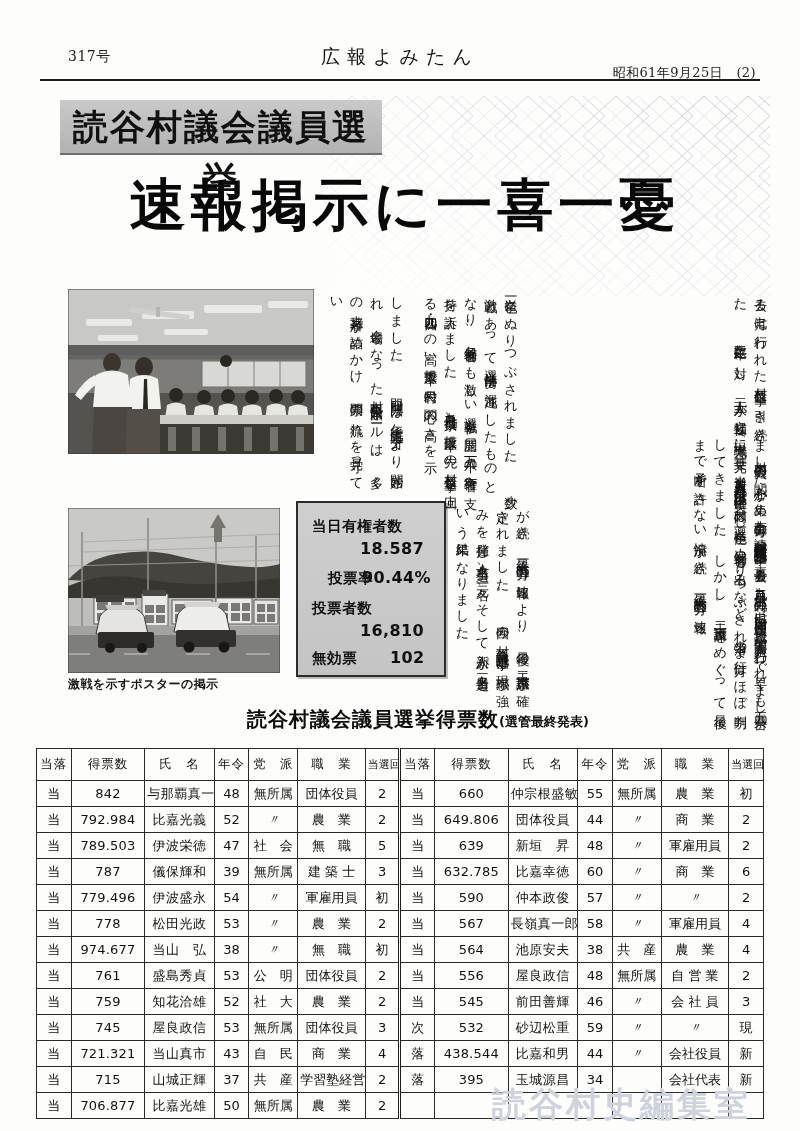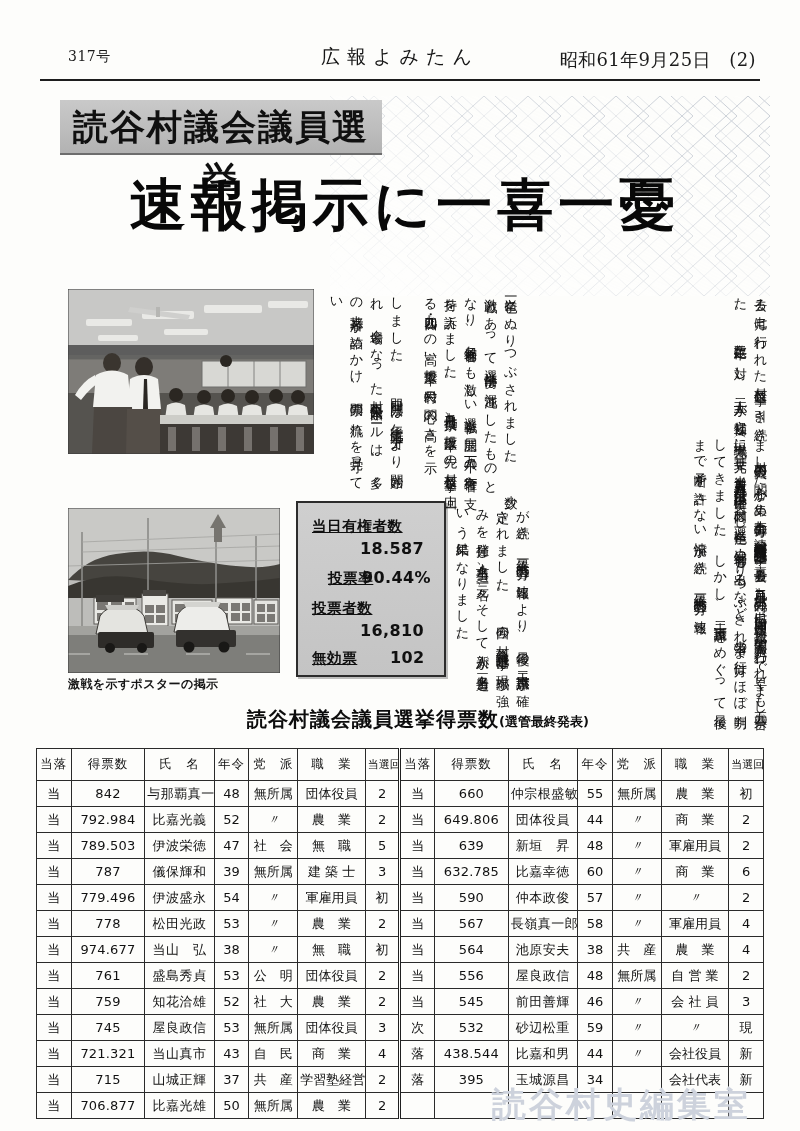--- a/index.html
+++ b/index.html
@@ -4,21 +4,21 @@
 <title>広報よみたん 317号</title>
 <style>
   html,body{margin:0;padding:0;background:#b9b9b9;}
   body{font-family:"DejaVu Serif","Liberation Serif",serif;}
   .page{position:relative;width:800px;height:1131px;background:#fdfdfb;overflow:hidden;}
 
   
   .masthead{position:absolute;left:40px;top:44px;width:720px;height:32px;}
   .mh-issue{position:absolute;left:28px;top:4px;font-size:14px;letter-spacing:.5px;color:#1b1b1b;}
   .mh-title{position:absolute;left:0;right:0;top:0;text-align:center;font-size:19px;letter-spacing:7px;color:#141414;font-weight:400;}
-  .mh-date{position:absolute;right:4px;top:4px;font-size:18px;letter-spacing:.4px;color:#1b1b1b;}
+  .mh-date{position:absolute;right:4px;top:20px;font-size:13px;letter-spacing:.4px;color:#1b1b1b;}
   .mh-rule{position:absolute;left:40px;top:79px;width:720px;height:0;border-top:2px solid #1d1d1d;}
 
   
   .lattice{position:absolute;left:330px;top:96px;width:440px;height:200px;opacity:.55;pointer-events:none;}
 
   
   .hl-box{position:absolute;left:60px;top:100px;width:322px;height:53px;
           background:linear-gradient(180deg,#c9c9c9 0%,#bdbdbd 55%,#b2b2b2 100%);
           border-bottom:2px solid #6d6d6d;}
   .hl-box span{display:block;text-align:center;line-height:53px;font-size:35px;font-weight:bold;
@@ -43,21 +43,21 @@
          font-family:"DejaVu Serif","Liberation Serif",serif;text-align:justify;}
   .vcol-a{right:30px;height:420px;}
   .vcol-b{right:30px;top:430px;height:278px;}
   .vcol-c{left:326px;top:288px;height:196px;}
 
   
   .stats{position:absolute;left:296px;top:501px;width:146px;height:172px;
          background:linear-gradient(180deg,#cfcfcf,#c4c4c4);border:2px solid #2c2c2c;
          box-shadow:2px 2px 0 rgba(0,0,0,.25);}
   .stat-row{font-family:"DejaVu Sans","Liberation Sans",sans-serif;color:#101010;}
-  .s-lab{position:absolute;font-size:14.5px;font-weight:bold;letter-spacing:.6px;text-decoration:underline;}
+  .s-lab{position:absolute;font-size:14.5px;font-weight:bold;letter-spacing:.6px;}
   .s-val{position:absolute;font-size:16px;font-weight:bold;letter-spacing:.4px;}
   .sp1{left:14px;top:14px;}   .sv1{left:62px;top:36px;}
   .sp2{left:14px;top:66px;margin-left:16px;}   .sv2{left:64px;top:65px;}
   .sp3{left:14px;top:96px;}   .sv3{left:62px;top:118px;text-align:right;}
   .sp4{left:14px;top:146px;}  .sv4{left:92px;top:145px;}
 
   
   .tbl-title{position:absolute;left:0;right:0;top:706px;text-align:center;
              font-size:20px;font-weight:bold;letter-spacing:1px;color:#0d0d0d;
              font-family:"DejaVu Sans","Liberation Sans",sans-serif;padding-left:36px;}

